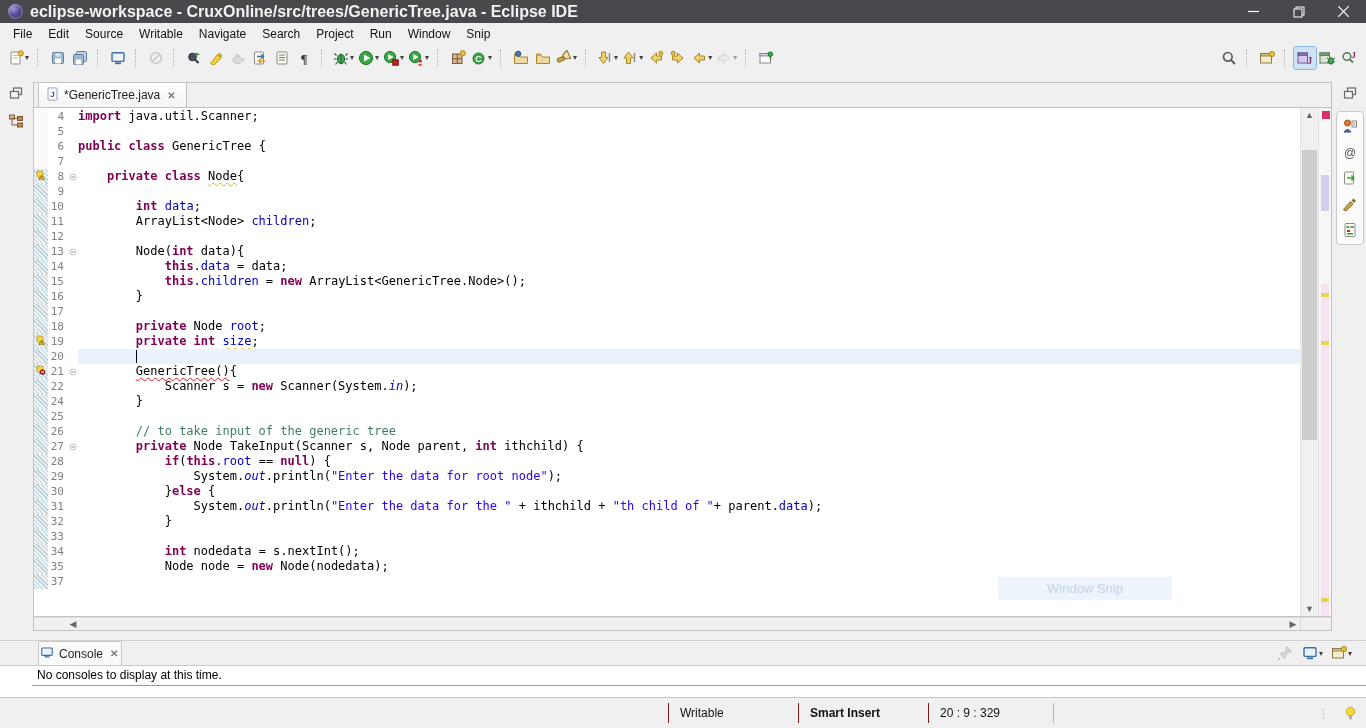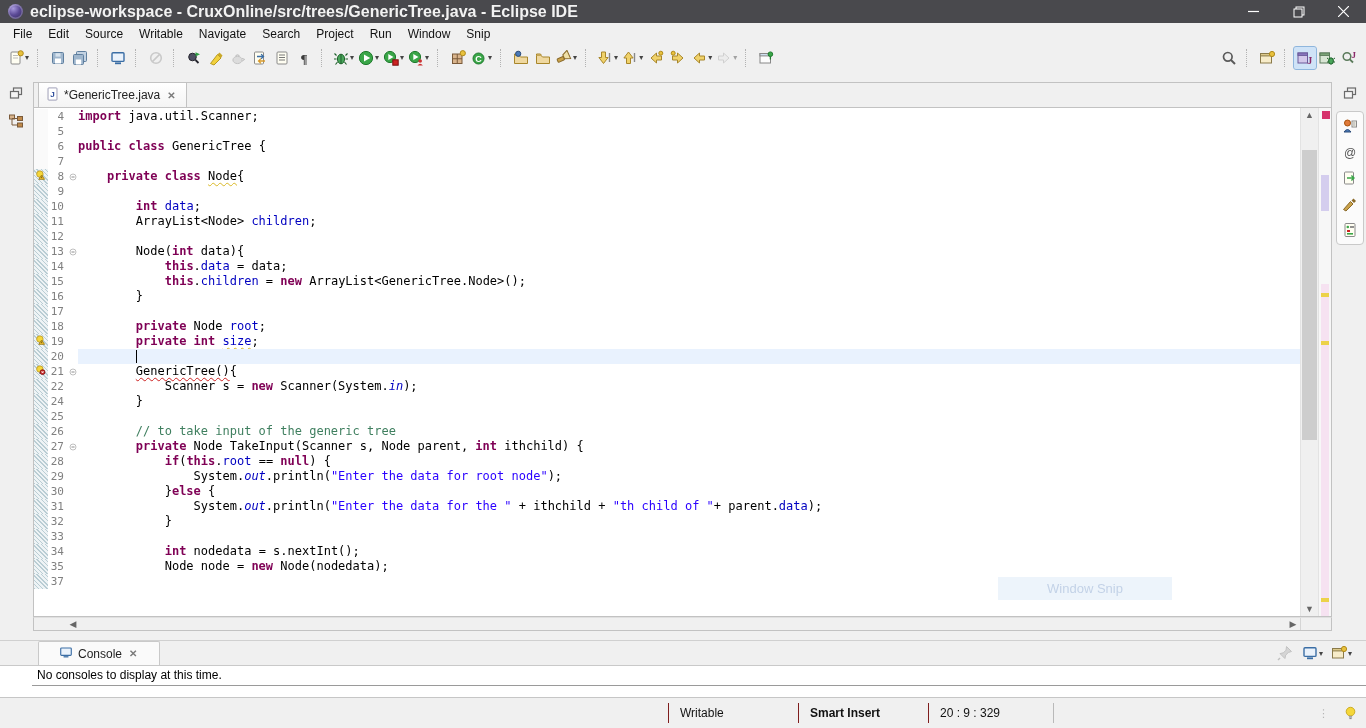--- a/index.html
+++ b/index.html
@@ -69,21 +69,21 @@
 
   .hscroll-row { height:14px; background:#f0f0f0; border:1px solid #c2c2c2; border-top:1px solid #e0e0e0; display:flex; align-items:center; }
   .hscroll-row .harrow { width:14px; text-align:center; color:#666; font-size:9px; }
   .hscroll-row .spacer-l { width:32px; }
   .hscroll-row .track { flex:1; }
   .hscroll-row .corner { width:31px; align-self:stretch; border-left:1px solid #d5d5d5; }
 
   
   .console-panel { position:absolute; left:0; top:640px; width:1366px; height:57px; background:#f0f0f0; border-top:1px solid #d0d0d0; }
   .console-tabs { height:24px; display:flex; align-items:center; }
-  .console-tab { height:24px; display:flex; align-items:center; gap:5px; padding:0 20px; margin-left:38px; background:#fafafa; border:1px solid #c9c9c9; border-bottom:none; border-radius:2px 2px 0 0; }
+  .console-tab { height:24px; display:flex; align-items:center; gap:5px; padding:0 1px; margin-left:38px; background:#fafafa; border:1px solid #c9c9c9; border-bottom:none; border-radius:2px 2px 0 0; }
   .console-toolbar { margin-left:auto; display:flex; align-items:center; padding-right:12px; gap:4px; }
   .console-body { background:#fff; border-top:1px solid #c9c9c9; height:33px;padding-left:32px; }
   .console-msg { padding:2px 5px 3px; border-bottom:1px solid #9a9a9a; color:#000; }
 
   
   .statusbar { position:absolute; left:0; bottom:0; width:1366px; height:31px; background:#f0f0f0; border-top:1px solid #c6c6c6; display:flex; align-items:center; }
   .sb-spacer { width:668px; flex:none; }
   .sb-cell { height:20px; display:flex; align-items:center; padding-left:11px; border-left:1px solid #7f1d1d; flex:none; color:#111; }
   .sb-cell.c0 { width:130px; } .sb-cell.c1 { width:130px;font-weight:bold; } .sb-cell.c2 { width:125px; }
   .sb-endsep { height:20px; border-left:1px solid #b9b9b9; flex:1; }

